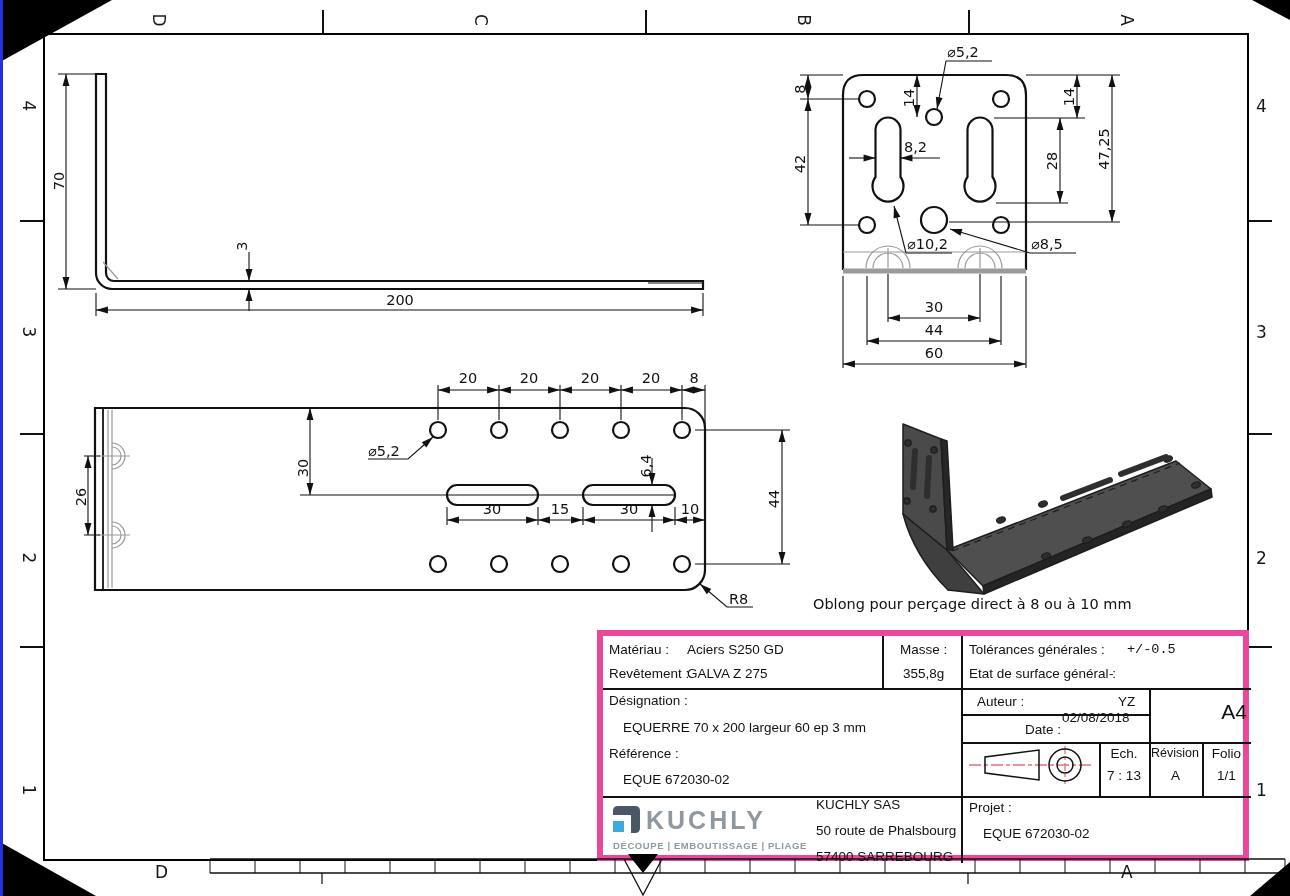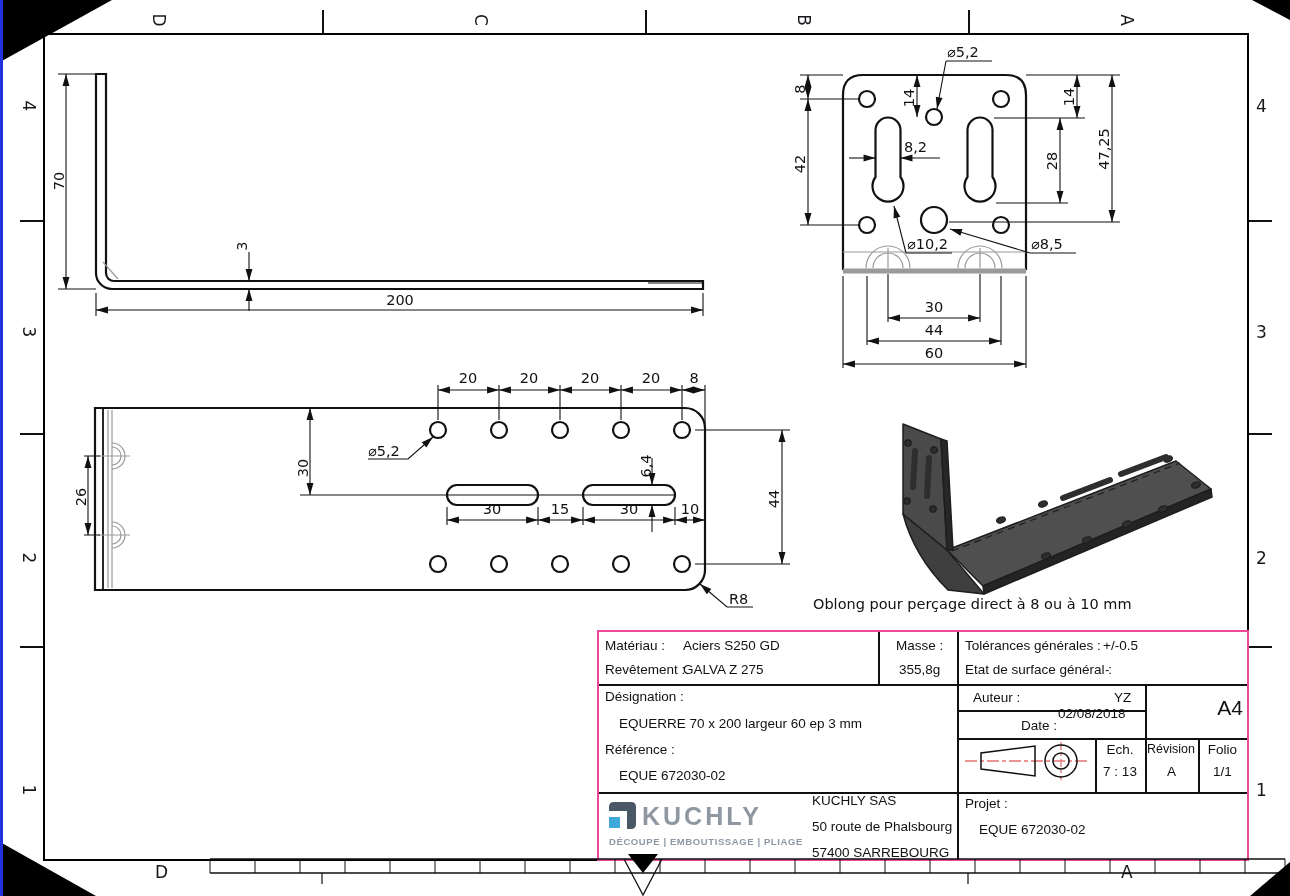--- a/index.html
+++ b/index.html
@@ -3,21 +3,21 @@
 <meta charset="utf-8">
 <style>
   html,body{margin:0;padding:0;background:#fff;}
   #page{position:relative;width:1290px;height:896px;background:#fff;overflow:hidden;
         font-family:"Liberation Sans",sans-serif;}
   .abs{position:absolute;}
   .line{position:absolute;background:#111;}
   .zone{position:absolute;font:17px "DejaVu Sans",sans-serif;color:#16181c;}
   .zone.rot{transform:rotate(90deg);}
   .tb-box{position:absolute;left:597px;top:630px;width:652px;height:231px;
-          border:2px solid #ec4899;box-sizing:border-box;background:#fff;}
+          border:6px solid #ec4899;box-sizing:border-box;background:#fff;}
   .tb{position:absolute;font:13.5px "Liberation Sans",sans-serif;color:#111;white-space:nowrap;}
   .tb.big{font-size:21px;padding-left:35px;}
   .tb.ctr{text-align:center;}
   .bold{stroke:#111;stroke-width:2.2;fill:none;}
   .med{stroke:#111;stroke-width:1.8;fill:none;}
   .thin{stroke:#111;stroke-width:1.1;fill:none;}
   .gray{stroke:#9a9a9a;stroke-width:1.2;fill:none;}
   .grayth{stroke:#9a9a9a;stroke-width:5;fill:none;}
   .dim{font:14.5px "DejaVu Sans",sans-serif;fill:#111;stroke:none;}
   .note{position:absolute;left:813px;top:596px;font:14.5px "DejaVu Sans",sans-serif;color:#111;}
@@ -265,21 +265,21 @@
     <div class="line" style="left:599px;top:106px;width:1.5px;height:54px;"></div>
     <div class="line" style="left:0;top:160px;width:648px;height:1.5px;"></div>
 
     <span class="tb" style="left:6px;top:6px;">Matériau :</span>
     <span class="tb" style="left:84px;top:6px;">Aciers S250 GD</span>
     <span class="tb" style="left:6px;top:30px;">Revêtement :</span>
     <span class="tb" style="left:84px;top:30px;">GALVA Z 275</span>
     <span class="tb" style="left:297px;top:6px;">Masse :</span>
     <span class="tb" style="left:300px;top:30px;">355,8g</span>
     <span class="tb" style="left:366px;top:6px;">Tolérances générales :</span>
-    <span class="tb" style="left:504px;top:6px;">+/-0.5</span>
+    <span class="tb" style="left:524px;top:6px;font-family:Liberation Mono, monospace;">+/-0.5</span>
     <span class="tb" style="left:366px;top:30px;">Etat de surface général :</span>
     <span class="tb" style="left:506px;top:30px;">-</span>
     <span class="tb" style="left:6px;top:57px;">Désignation :</span>
     <span class="tb" style="left:20px;top:84px;">EQUERRE 70 x 200 largeur 60 ep 3 mm</span>
     <span class="tb" style="left:6px;top:110px;">Référence :</span>
     <span class="tb" style="left:20px;top:136px;">EQUE 672030-02</span>
     <span class="tb" style="left:374px;top:58px;">Auteur :</span>
     <span class="tb" style="left:515px;top:58px;">YZ</span>
     <span class="tb" style="left:374px;top:86px;margin-left:48px;">Date :</span>
     <span class="tb" style="left:459px;top:74px;">02/08/2018</span>

